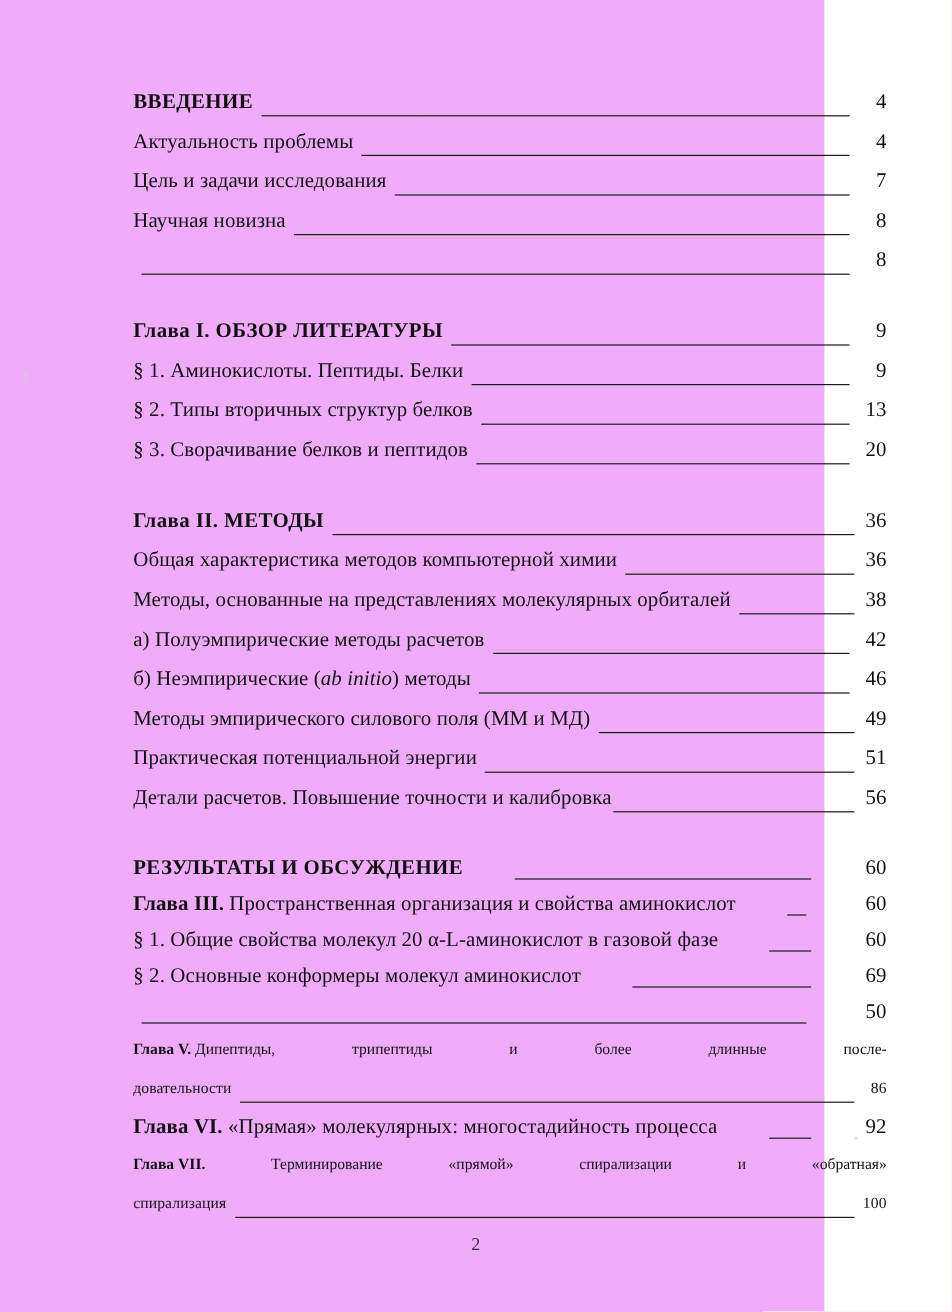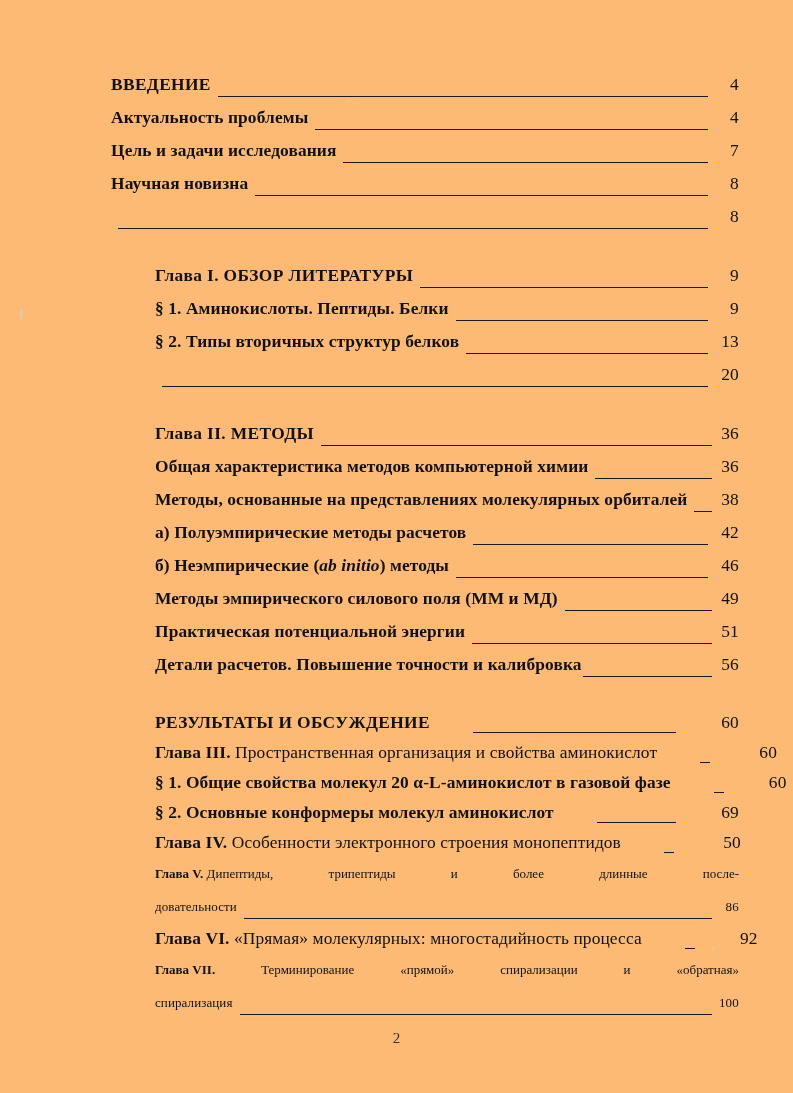--- a/index.html
+++ b/index.html
@@ -12,42 +12,42 @@
     height: 1093px;
     position: relative;
     font-family: "Liberation Serif", "DejaVu Serif", serif;
     color: #111111;
     overflow: hidden;
   }
 
   #page {
     position: absolute;
     left: 0; top: 0;
-    width: 793px;
+    width: 687px;
     height: 1093px;
-    background: #fdba74;
+    background: #f0abfc;
   }
 
   
   .artifact {
     position: absolute;
     background: #cfcfcf;
     opacity: 0.55;
     border-radius: 50%;
   }
 
   .toc {
     position: absolute;
     left: 111px;
     top: 68px;
     width: 628px;
   }
 
   .group { margin: 0; padding: 0; }
-  .group + .group { margin-top: 26px; margin-left: 44px; }
+  .group + .group { margin-top: 26px; }
 
   
   .entry {
     display: flex;
     align-items: baseline;
     width: 100%;
     font-size: 17.4px;
     line-height: 33px;
     white-space: nowrap;
   }
@@ -83,21 +83,21 @@
 
   
   .lvl-head .e-title {
     font-weight: bold;
     letter-spacing: 0.35px;
   }
   
   .chap-prefix { font-weight: bold; }
 
   
-  .lvl-sub .e-title { font-weight: bold; }
+  .lvl-sub .e-title { font-weight: normal; }
 
   .ital { font-style: italic; }
 
   
   .entry-wrap {
     font-size: 13px;
     line-height: 33px;
     width: 100%;
   }
   .just-line {
@@ -174,20 +174,21 @@
         <span class="e-title">§ 1. Аминокислоты. Пептиды. Белки</span>
         <span class="e-leader"></span>
         <span class="e-page">9</span>
       </div>
       <div class="entry lvl-sub">
         <span class="e-title">§ 2. Типы вторичных структур белков</span>
         <span class="e-leader"></span>
         <span class="e-page">13</span>
       </div>
       <div class="entry lvl-sub">
+        <span class="e-title">§ 3. Сворачивание белков и пептидов</span>
         <span class="e-leader"></span>
         <span class="e-page">20</span>
       </div>
     </div>
 
     <div class="group">
       <div class="entry lvl-head">
         <span class="e-title">Глава II. МЕТОДЫ</span>
         <span class="e-leader"></span>
         <span class="e-page nogap">36</span>
@@ -252,23 +253,20 @@
         <span class="e-page nogap">60</span>
       </div>
 
       <div class="entry lvl-sub tight">
         <span class="e-title">§ 2. Основные конформеры молекул аминокислот</span>
         <span class="e-leader"></span>
         <span class="e-page nogap">69</span>
       </div>
 
       <div class="entry tight">
-        <span class="e-title">
-          <span class="chap-prefix">Глава IV.</span><span> Особенности электронного строения монопептидов</span>
-        </span>
         <span class="e-leader"></span>
         <span class="e-page">50</span>
       </div>
 
       <div class="entry-wrap">
         <div class="just-line">
           <span class="jl-first chap-prefix">Глава V.</span>
           <span class="jl-seg">&nbsp;</span>
           <span class="jl-seg">Дипептиды,</span>
           <span class="jl-gap"></span>

